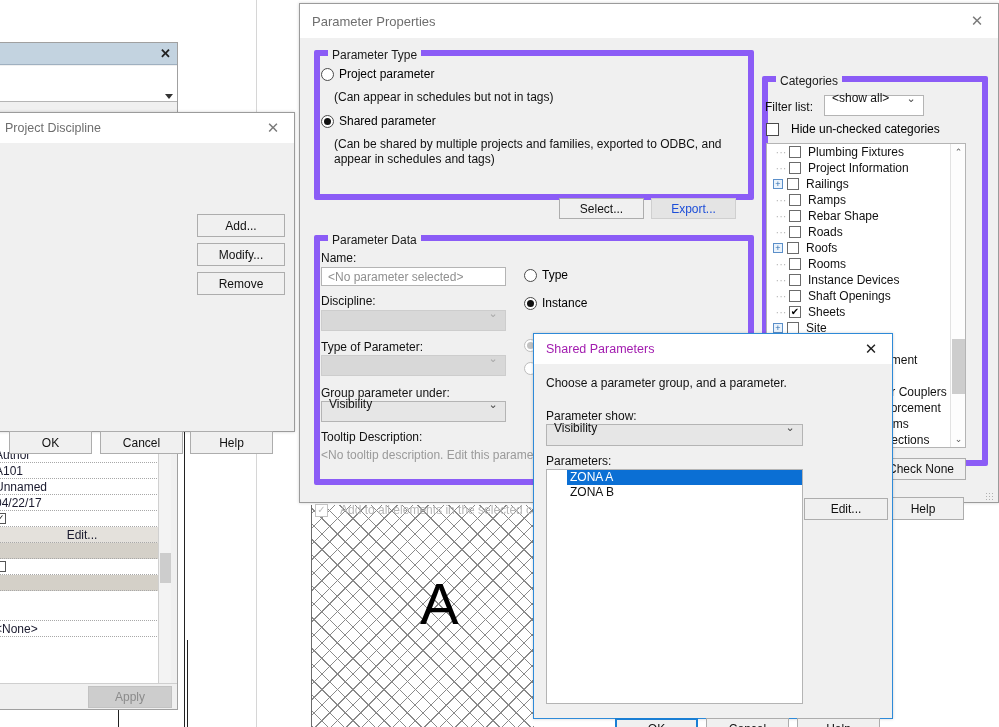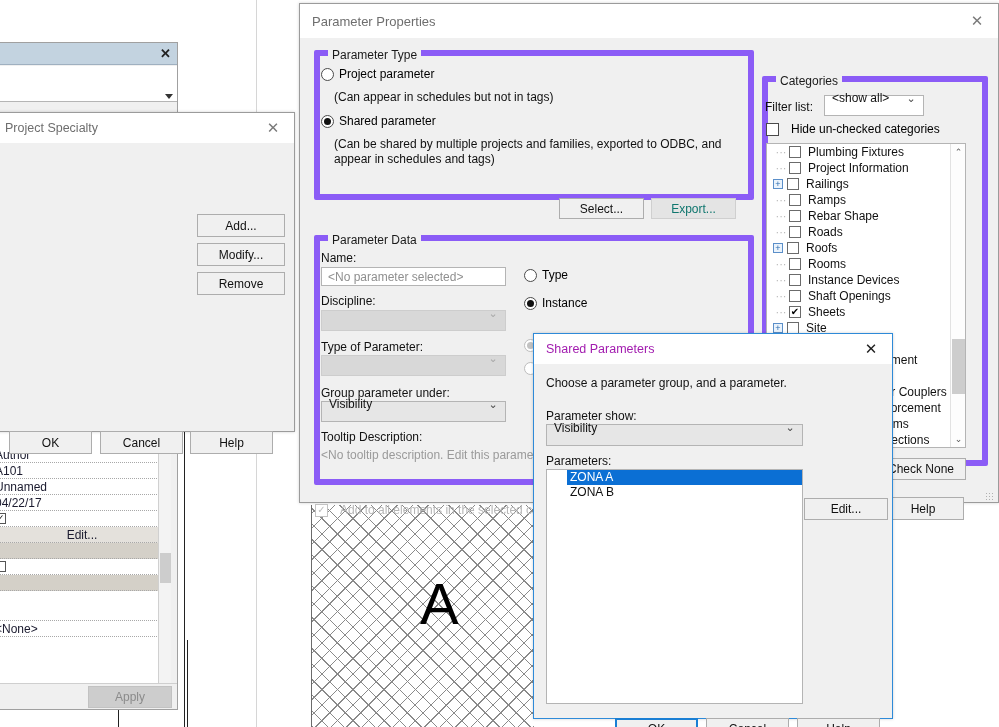--- a/index.html
+++ b/index.html
@@ -125,21 +125,21 @@
   }
   .chk.disabled .cbox { border-color:#c3c3c3; color:#bdbdbd; }
   .chk.disabled span { color:#b6b6b6; }
 
   
   .btn {
     position:absolute; background:#f0f0f0; border:1px solid #adadad;
     font-size:12px; color:#111; display:flex; align-items:center; justify-content:center;
     user-select:none;
   }
-  .btn.disabled { color:#0f766e; background:#e4e4e4; border-color:#cfcfcf; }
+  .btn.disabled { color:#1d4ed8; background:#e4e4e4; border-color:#cfcfcf; }
   .btn.default { border:2px solid #1a7fd4; }
 
   
   .field {
     position:absolute; background:#fff; border:1px solid #b4b4b4;
     display:flex; align-items:center; padding:0 6px; font-size:12px; color:#8f8f8f;
   }
   .combo {
     position:absolute; background:#fff; border:1px solid #b4b4b4;
     display:flex; align-items:center; padding:0 4px 15px 7px; font-size:12px; color:#111;
@@ -241,21 +241,21 @@
       <div class="palette-thumb" style="top:150px; height:30px;"></div>
     </div>
 
     <div class="palette-footer">
       <div class="btn-dis">Apply</div>
     </div>
   </div>
 
   <div class="dialog" style="left:-8px; top:112px; width:303px; height:320px;">
     <div class="dlg-title small">
-      <span class="t">Project Specialty</span>
+      <span class="t">Project Discipline</span>
       <span class="dlg-close">✕</span>
     </div>
     <div class="dlg-body" style="height:290px;">
 
 
       <div class="btn" style="left:204px; top:71px; width:88px; height:23px;">Add...</div>
       <div class="btn" style="left:204px; top:100px; width:88px; height:23px;">Modify...</div>
       <div class="btn" style="left:204px; top:129px; width:88px; height:23px;">Remove</div>
 
       <div class="btn" style="left:16px; top:288px; width:83px; height:23px;">OK</div>

